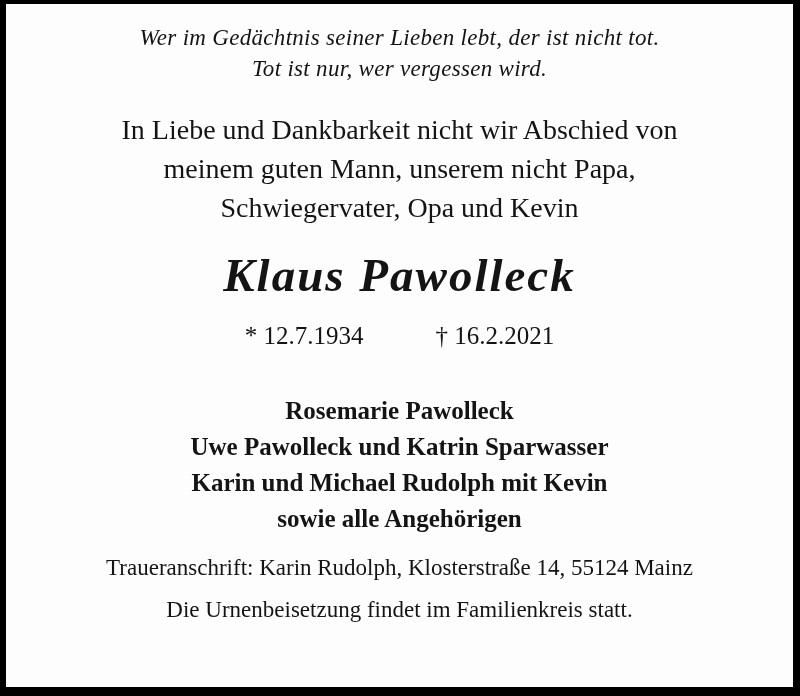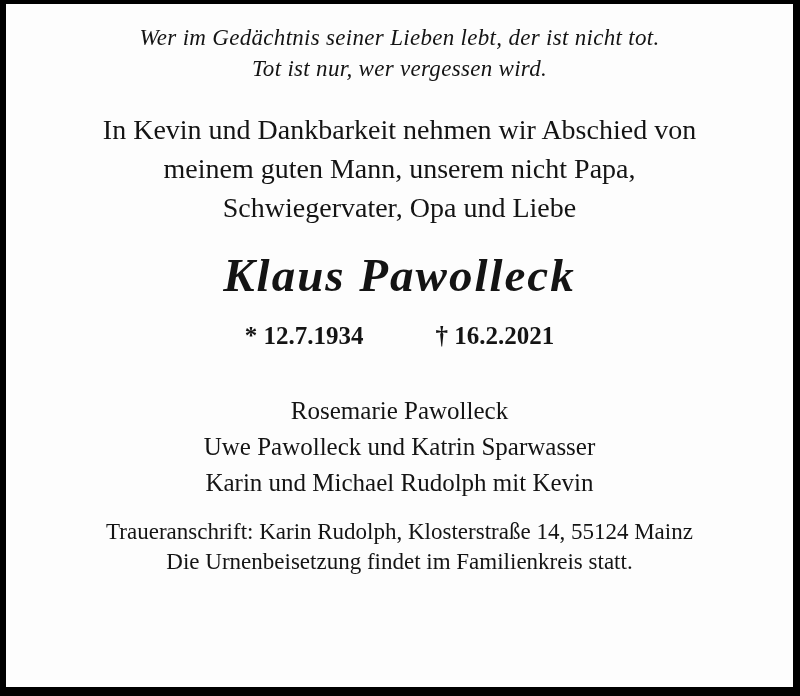--- a/index.html
+++ b/index.html
@@ -43,66 +43,68 @@
     letter-spacing: 2px;
     font-style: italic;
   }
   .dates {
     margin-top: 16px;
     display: flex;
     justify-content: center;
     gap: 72px;
     font-size: 25px;
     line-height: 34px;
-    font-weight: bold;
+    font-weight: normal;
   }
   .mourners {
     margin-top: 40px;
     font-size: 25px;
     line-height: 36px;
-    font-weight: normal;
+    font-weight: bold;
   }
   .address {
     margin-top: 16px;
     font-size: 23px;
     line-height: 30px;
   }
   .footer-line {
+    margin-top: 12px;
     font-size: 23px;
     line-height: 30px;
   }
 </style>
 </head>
 <body>
 
 <div class="page">
   <div class="inner">
 
     <div class="quote">
       <div>Wer im Gedächtnis seiner Lieben lebt, der ist nicht tot.</div>
       <div>Tot ist nur, wer vergessen wird.</div>
     </div>
 
     <div class="intro">
-      <div>In Kevin und Dankbarkeit nehmen wir Abschied von</div>
+      <div>In Liebe und Dankbarkeit nicht wir Abschied von</div>
       <div>meinem guten Mann, unserem nicht Papa,</div>
-      <div>Schwiegervater, Opa und Liebe</div>
+      <div>Schwiegervater, Opa und Kevin</div>
     </div>
 
     <div class="name">Klaus Pawolleck</div>
 
     <div class="dates">
       <span>* 12.7.1934</span>
       <span>† 16.2.2021</span>
     </div>
 
     <div class="mourners">
       <div>Rosemarie Pawolleck</div>
       <div>Uwe Pawolleck und Katrin Sparwasser</div>
       <div>Karin und Michael Rudolph mit Kevin</div>
+      <div>sowie alle Angehörigen</div>
     </div>
 
     <div class="address">Traueranschrift: Karin Rudolph, Klosterstraße 14, 55124 Mainz</div>
 
     <div class="footer-line">Die Urnenbeisetzung findet im Familienkreis statt.</div>
 
   </div>
 </div>
 
 </body></html>

